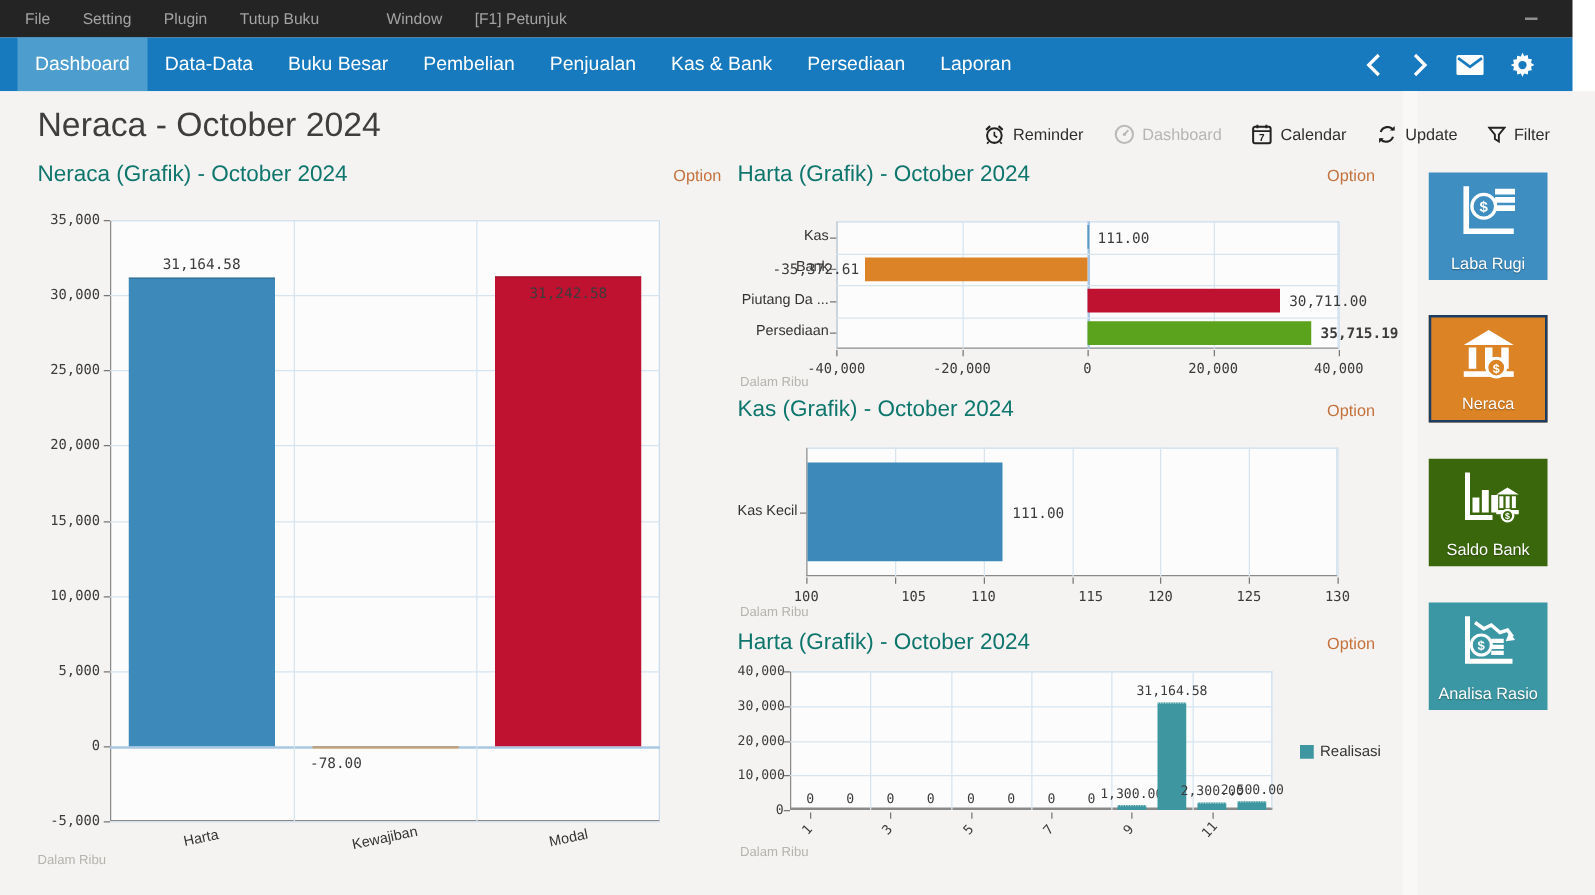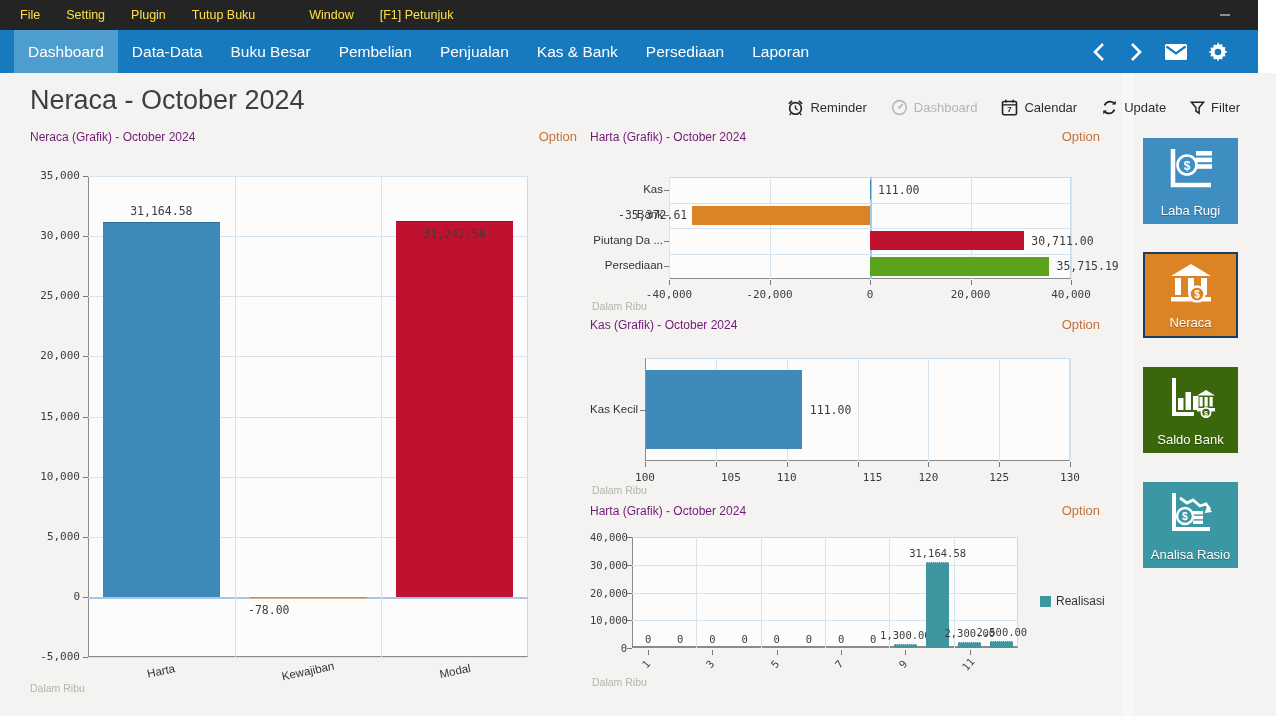--- a/index.html
+++ b/index.html
@@ -1,40 +1,40 @@
 <!DOCTYPE html>
 <html><head>
 <meta charset="utf-8">
 <style>
   * { margin:0; padding:0; box-sizing:border-box; }
   html,body { width:1276px; height:716px; background:#fff; font-family:"Liberation Sans", sans-serif; overflow:hidden; }
   .root { position:relative; width:1276px; height:716px; }
 
   
   .menubar { position:absolute; left:0; top:0; width:1258px; height:30px; background:#242424; display:flex; align-items:center; padding-left:20px; }
-  .menu-item { color:#fde047; font-size:12.5px; margin-right:26px; cursor:default; }
+  .menu-item { color:#a3a3a3; font-size:12.5px; margin-right:26px; cursor:default; }
   .menu-item.gap { margin-left:28px; }
   .min-dash { position:absolute; right:28px; top:14px; width:10px; height:2px; background:#8f8f8f; }
 
   
   .navbar { position:absolute; left:0; top:30px; width:1258px; height:43px; background:#1779be; display:flex; align-items:stretch; padding-left:14px; }
   .tab { color:#fff; font-size:15.5px; line-height:43px; padding:0 14px; white-space:nowrap; }
   .tab.active { background:#4d9ecf; }
   .nav-icons { position:absolute; right:30px; top:0; height:43px; display:flex; align-items:center; gap:21px; }
   .nav-icons svg { display:block; }
 
   
   .content { position:absolute; left:0; top:73px; width:1276px; height:643px; background:#f4f3f1; }
   .page-title { position:absolute; left:30px; top:12px; font-size:27px; color:#3e3e3e; }
   .toolbar { position:absolute; right:36px; top:26px; display:flex; gap:24px; align-items:center; }
   .tb-item { display:flex; align-items:center; gap:6px; font-size:13px; color:#2e2e2e; cursor:default; }
   .tb-item.disabled { color:#b5b5b5; }
 
   .panel-header { position:absolute; display:flex; justify-content:space-between; align-items:baseline; }
-  .panel-title { font-size:12px; color:#701a75; }
+  .panel-title { font-size:18px; color:#0f766e; }
   .option-link { font-size:13px; color:#c4713b; }
   .footnote { position:absolute; font-size:10.5px; color:#b5b3ae; }
 
   .chart { position:absolute; }
   .chart div { position:absolute; }
   .plot-area { background:#fcfcfc; border:1px solid; border-color:#c9dcec #c9dcec #8a8a8a #8a8a8a; }
   .gl { background:#d6e4f0; }
   .zl { background:#a9c7e4; }
   .tick-dash { background:#777; }
   .num { font-family:"DejaVu Sans Mono", monospace; color:#3c3c3c; }
@@ -232,21 +232,21 @@
         <div class="cat" style="left: 0px; top: 38.25px; width: 73px; text-align: right; white-space: nowrap; overflow: hidden;">Bank</div>
         <div style="left: 102.253px; top: 35.7px; width: 177.747px; height: 19px; background: rgb(221, 131, 39);"></div>
         <div class="num" style="left: 7.25263px; top: 38.25px; width: 90px; text-align: right; font-size: 11.5px;">-35,372.61</div>
         <div class="tick-dash" style="left: 74px; top: 70.75px; width: 5px; height: 1px;"></div>
         <div class="cat" style="left: 0px; top: 63.75px; width: 73px; text-align: right; white-space: nowrap; overflow: hidden;">Piutang Da ...</div>
         <div style="left: 280px; top: 61.2px; width: 154.323px; height: 19px; background: rgb(191, 18, 49);"></div>
         <div class="num" style="left: 441.323px; top: 63.75px; width: 95px; font-size: 11.5px;">30,711.00</div>
         <div class="tick-dash" style="left: 74px; top: 96.25px; width: 5px; height: 1px;"></div>
         <div class="cat" style="left: 0px; top: 89.25px; width: 73px; text-align: right; white-space: nowrap; overflow: hidden;">Persediaan</div>
         <div style="left: 280px; top: 86.7px; width: 179.469px; height: 19px; background: rgb(91, 163, 29);"></div>
-        <div class="num" style="left: 466.469px; top: 89.25px; width: 95px; font-size: 11.5px;">35,715.19</div>
+        <div class="num" style="left: 466.469px; top: 89.25px; width: 95px; font-size: 11.5px; font-weight: bold;">35,715.19</div>
       </div>
     <div id="chart-2" class="chart" style="left:590px;top:267px;width:530px;height:140px;">
         <div class="plot-area" style="left: 55px; top: 18px; width: 425px; height: 103px;"></div>
         <div class="tick-dash" style="left: 55px; top: 122px; width: 1px; height: 5px;"></div>
         <div class="num" style="left: 30px; top: 131px; width: 50px; text-align: center; font-size: 11px;">100</div>
         <div class="gl" style="left: 125.833px; top: 18px; width: 1px; height: 103px;"></div>
         <div class="tick-dash" style="left: 125.833px; top: 122px; width: 1px; height: 5px;"></div>
         <div class="num" style="left: 100.833px; top: 131px; width: 50px; text-align: right; font-size: 11px;">105</div>
         <div class="gl" style="left: 196.667px; top: 18px; width: 1px; height: 103px;"></div>
         <div class="tick-dash" style="left: 196.667px; top: 122px; width: 1px; height: 5px;"></div>

